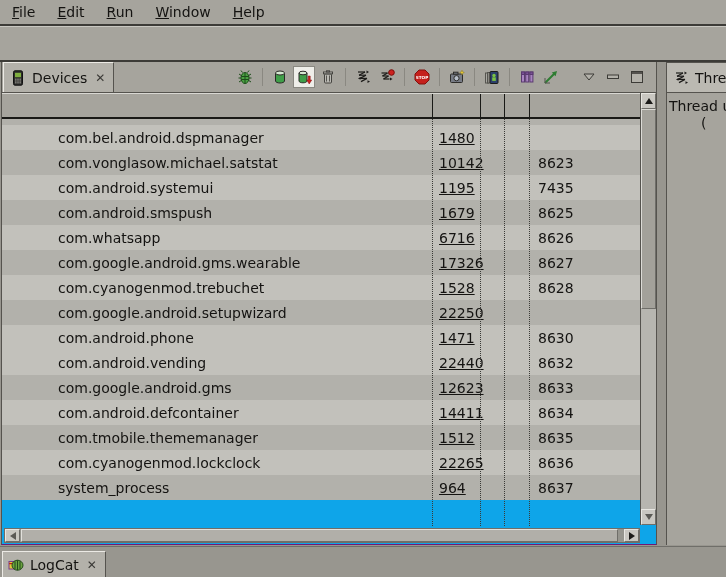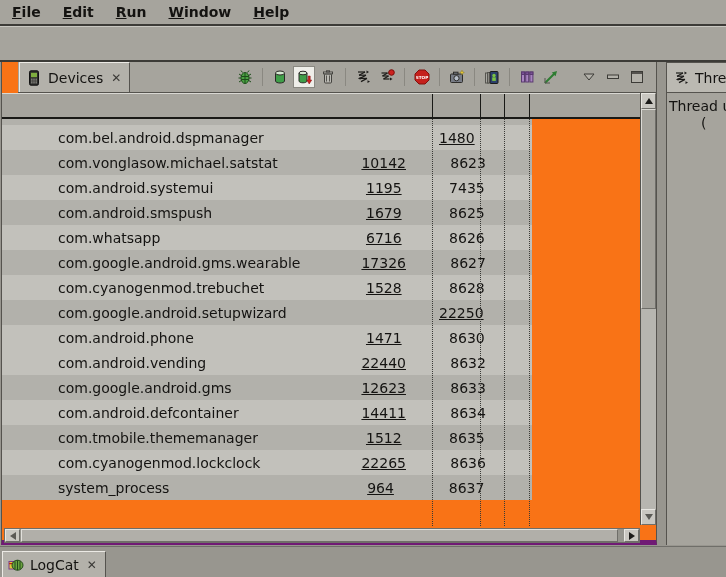--- a/index.html
+++ b/index.html
@@ -7,36 +7,36 @@
     width:726px;height:577px;overflow:hidden;position:relative;
     background:#98968f;
     font-family:"DejaVu Sans","Liberation Sans",sans-serif;
     font-size:14px;color:#141311;
     -webkit-font-smoothing:antialiased;
   }
   
   .menubar{
     position:absolute;left:0;top:0;width:726px;height:26px;
     background:#a6a49d;border-bottom:2px solid #3c3b37;
-    display:flex;align-items:center;box-sizing:border-box;font-weight:bold;
+    display:flex;align-items:center;box-sizing:border-box;
   }
   .menu-item{padding:2px 10px;margin-left:2px;cursor:default;}
   .menu-item u{text-decoration:underline;}
   
   .topstrip{
     position:absolute;left:0;top:26px;width:726px;height:36px;
     background:#a6a49d;border-top:1px solid #c9c8c2;
     border-bottom:2px solid #3c3b37;box-sizing:border-box;
   }
   
   .devices-panel{
     position:absolute;left:1px;top:62px;width:656px;height:483px;
-    background:#f97316;
+    background:#0ea5e9;
     border-left:1px solid #55534e;border-right:1px solid #55534e;
-    border-bottom:5px solid #701a75;box-sizing:border-box;padding-left:16px;
+    border-bottom:1px solid #701a75;box-sizing:border-box;
   }
   .tab-row{
     position:relative;height:31px;border-bottom:1px solid #55534e;
     background:#a6a49d;display:flex;align-items:center;box-sizing:border-box;
   }
   .view-tab{
     position:absolute;left:1px;top:0;height:30px;display:flex;align-items:center;
     background:#b3b1aa;padding:0 8px 0 6px;gap:6px;
     border-top:1px solid #eceae5;border-left:1px solid #eceae5;border-right:1px solid #55534e;
     box-sizing:border-box;
@@ -54,21 +54,21 @@
   .tsep{width:1px;height:18px;background:#8a8881;margin:0 4px;}
   .tb-gap{width:12px;}
   
   .tbl-header{
     position:absolute;left:0;top:31px;width:639px;height:26px;
     background:#a6a49d;border-top:1px solid #d9d8d3;border-bottom:2px solid #191916;
     box-sizing:border-box;
   }
   .tbl-header .hname{position:absolute;left:7px;top:3px;margin-top:28px;}
   .hsep{position:absolute;top:0;width:1px;height:24px;background:#191916;}
-  .tbl-body{position:absolute;left:0;top:57px;width:530px;height:407px;overflow:hidden;}
+  .tbl-body{position:absolute;left:0;top:57px;width:639px;height:407px;overflow:hidden;}
   .sliver{height:6px;background:#b2b1ab;}
   .trow{
     height:25px;display:flex;align-items:center;box-sizing:border-box;
     white-space:nowrap;cursor:default;
   }
   .trow.light{background:#c2c1bb;}
   .trow.dark{background:#b2b1ab;}
   .trow.selected{
     background:#8c8a82;color:#ffffff;
     border-top:2px solid #ffffff;border-bottom:2px solid #ffffff;

